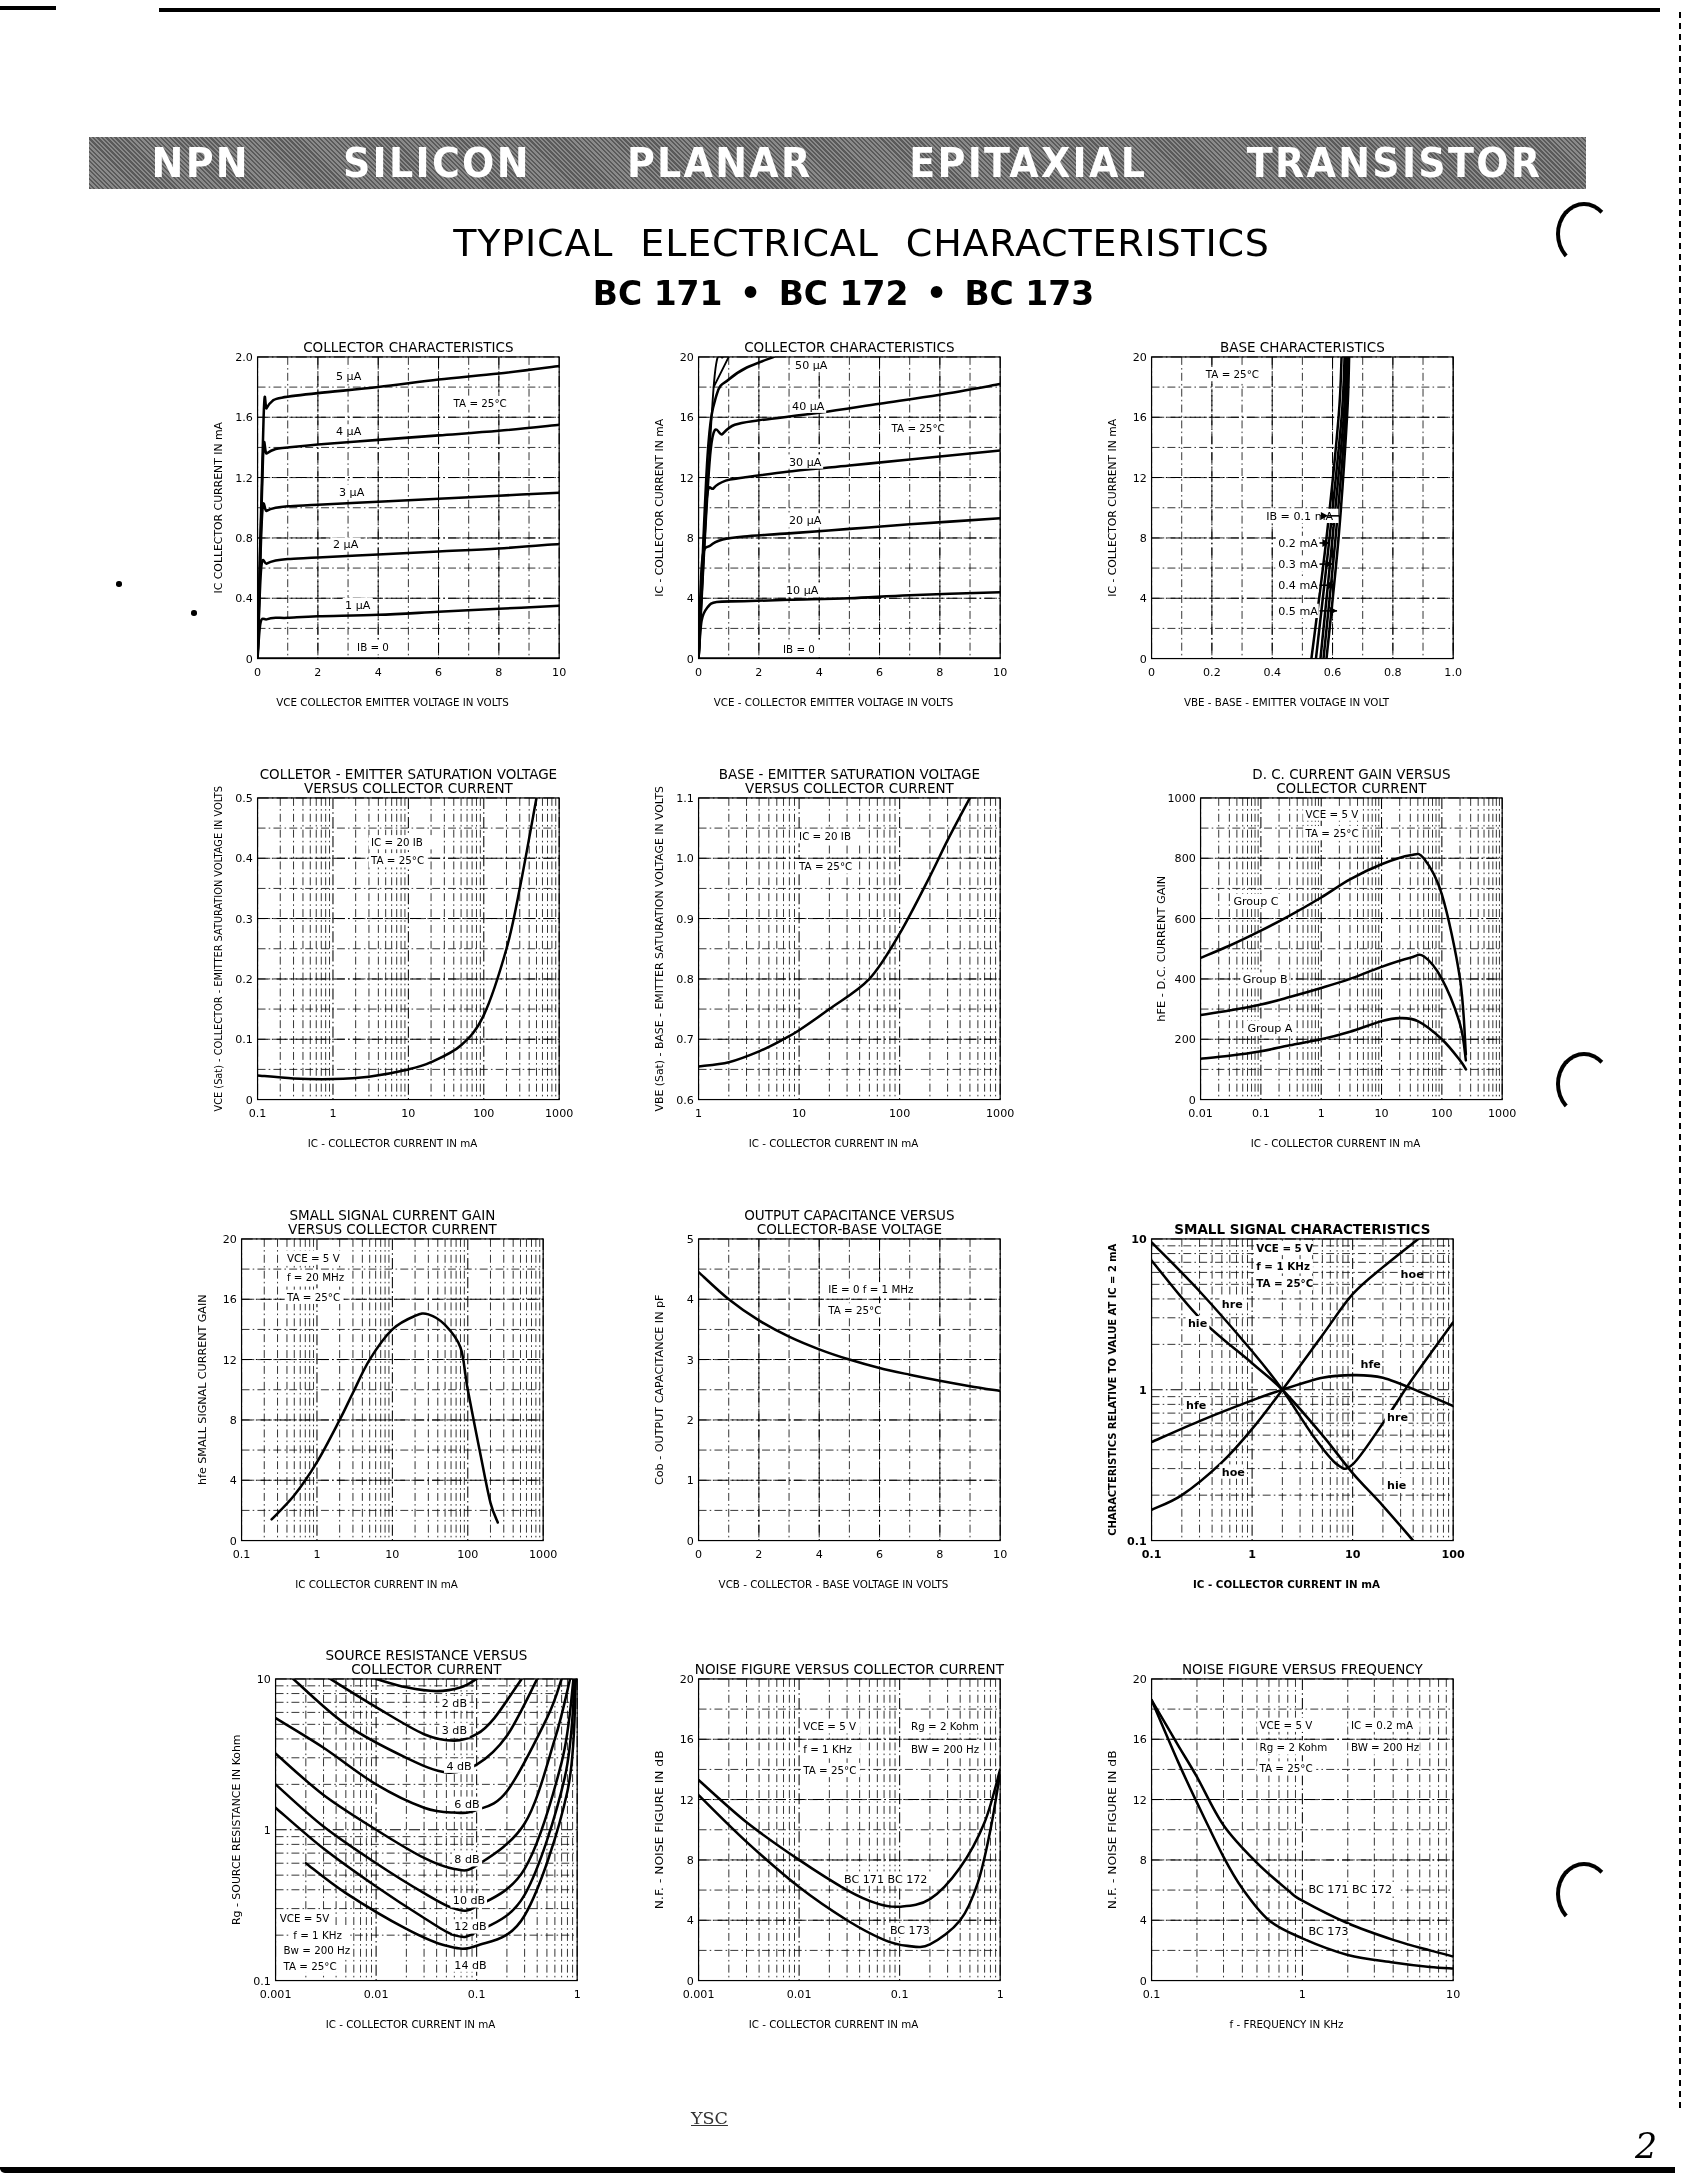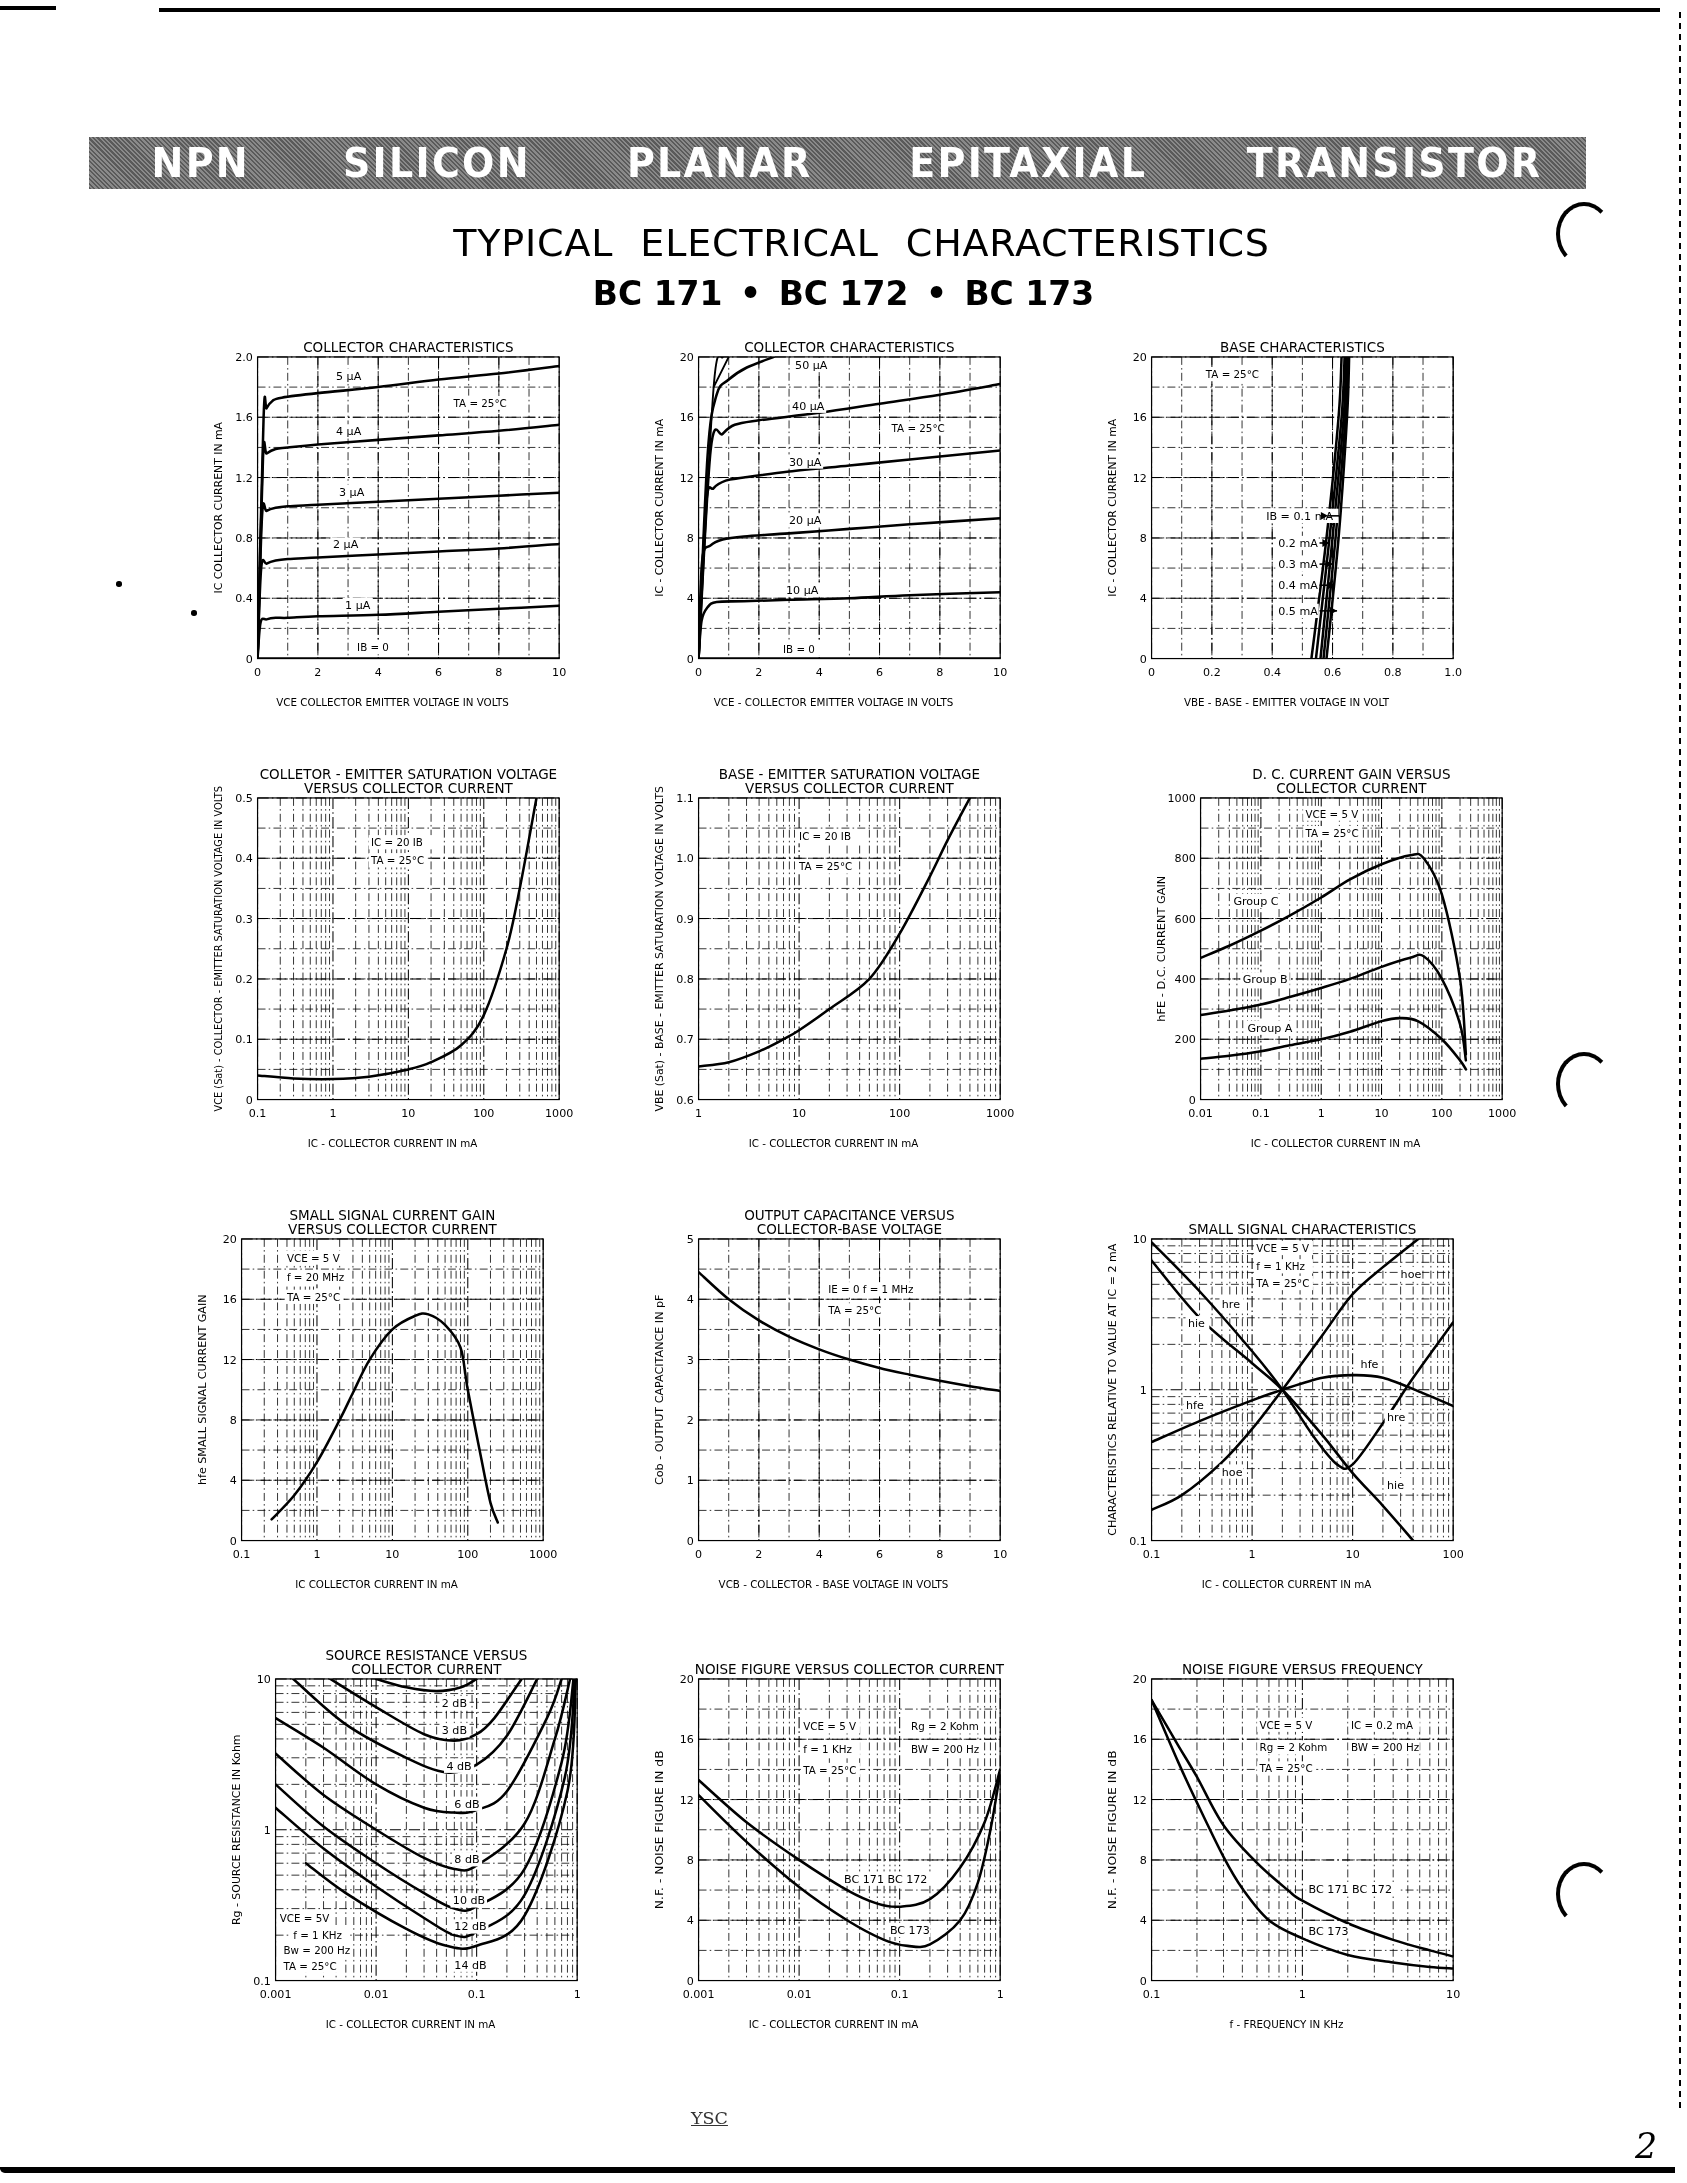--- a/index.html
+++ b/index.html
@@ -717,21 +717,21 @@
       </defs>
       <g clip-path="url(#clip-output-capacitance)" fill="none" stroke="#000" stroke-width="3.2" stroke-linejoin="round" stroke-linecap="round">
         <path d="M70,71.80000000000001 C76.33333333333333,77.50000000000001 95.33333333333333,95.86666666666666 108,106 C120.66666666666667,116.13333333333334 133.33333333333334,124.74666666666668 146,132.60000000000002 C158.66666666666666,140.45333333333335 171.33333333333334,147.04000000000002 184,153.12 C196.66666666666666,159.2 209.33333333333334,164.26666666666665 222,169.07999999999998 C234.66666666666666,173.89333333333332 247.33333333333334,178.07333333333332 260,182 C272.6666666666667,185.92666666666668 285.3333333333333,189.47333333333336 298,192.64000000000001 C310.6666666666667,195.80666666666667 323.3333333333333,198.33999999999997 336,200.99999999999997 C348.6666666666667,203.65999999999997 361.3333333333333,206.19333333333333 374,208.6 C386.6666666666667,211.00666666666666 399.3333333333333,213.28666666666666 412,215.44 C424.6666666666667,217.59333333333333 443.6666666666667,220.50666666666666 450,221.52"></path>
       </g>
       <rect x="230.4" y="84.40000000000003" width="142.79999999999998" height="18" fill="#fff"></rect>
       <text x="233.4" y="98.40000000000003" font-size="13" font-family="DejaVu Sans, sans-serif">IE = 0   f = 1 MHz</text>
       <rect x="230.4" y="111" width="74.39999999999999" height="18" fill="#fff"></rect>
       <text x="233.4" y="125" font-size="13" font-family="DejaVu Sans, sans-serif">TA = 25°C</text>
     </svg>
   </div>
-<div class="chart" style="left:1096px;top:1215px;">
+<div class="chart" style="left:1096px;top:1215px;font-weight:bold;">
     <svg width="381" height="413" viewBox="0 0 480 520">
       <text x="260" y="24" text-anchor="middle" font-size="17" font-family="DejaVu Sans, sans-serif">SMALL SIGNAL CHARACTERISTICS</text>
       <g stroke="#000" stroke-width="1" fill="none">
         <line x1="108.13046611743763" x2="108.13046611743763" y1="30" y2="410" stroke-dasharray="10 4 2 4" stroke-width="1"></line>
         <line x1="130.43535893115725" x2="130.43535893115725" y1="30" y2="410" stroke-dasharray="10 4 2 4" stroke-width="1"></line>
         <line x1="146.2609322348752" x2="146.2609322348752" y1="30" y2="410" stroke-dasharray="10 4 2 4" stroke-width="1"></line>
         <line x1="158.53620054922902" x2="158.53620054922902" y1="30" y2="410" stroke-dasharray="10 4 2 4" stroke-width="1"></line>
         <line x1="168.5658250485949" x2="168.5658250485949" y1="30" y2="410" stroke-dasharray="10 4 2 4" stroke-width="1"></line>
         <line x1="177.04575173513922" x2="177.04575173513922" y1="30" y2="410" stroke-dasharray="10 4 2 4" stroke-width="1"></line>
         <line x1="184.39139835231288" x2="184.39139835231288" y1="30" y2="410" stroke-dasharray="10 4 2 4" stroke-width="1"></line>

